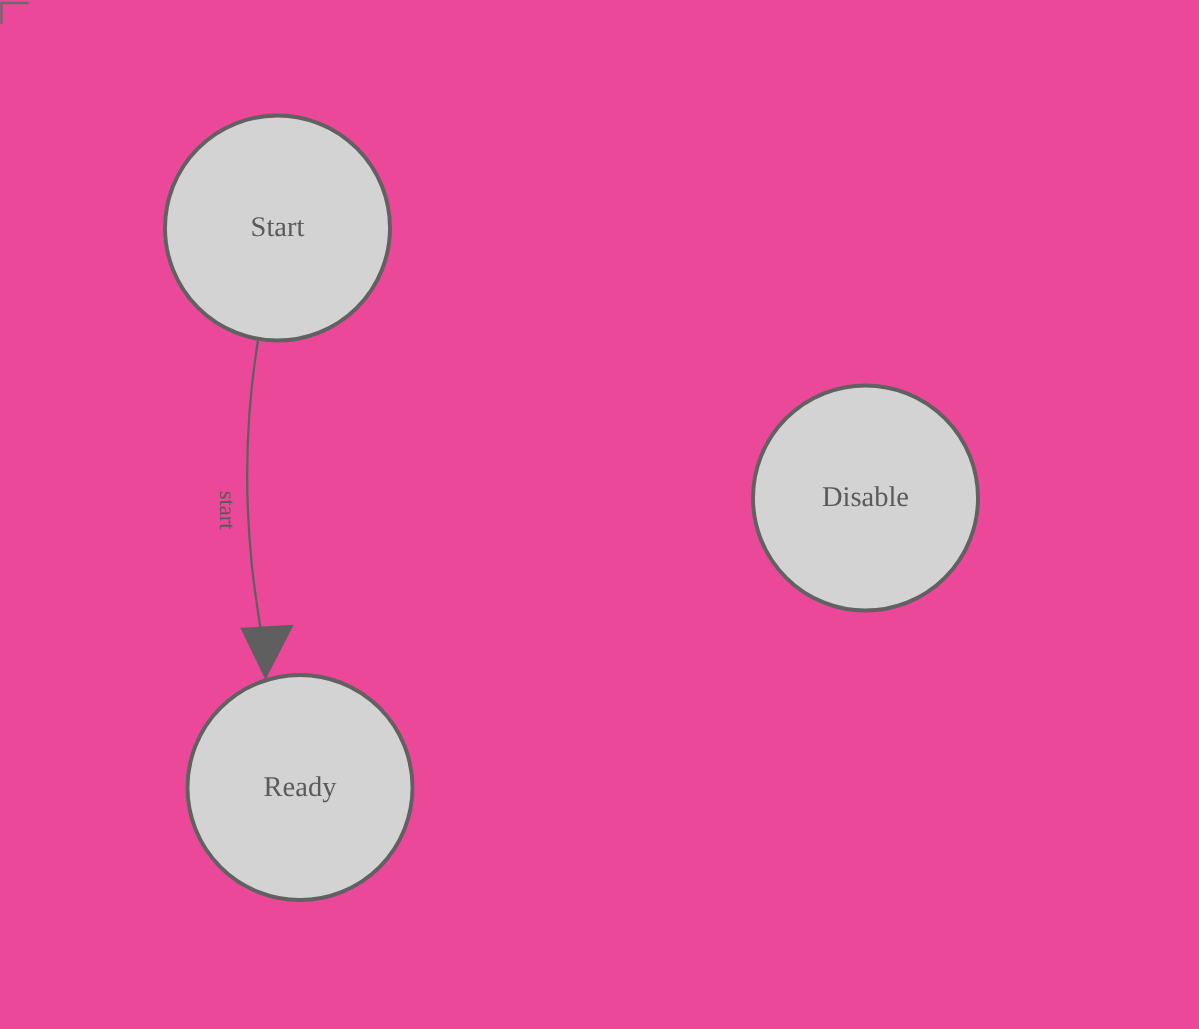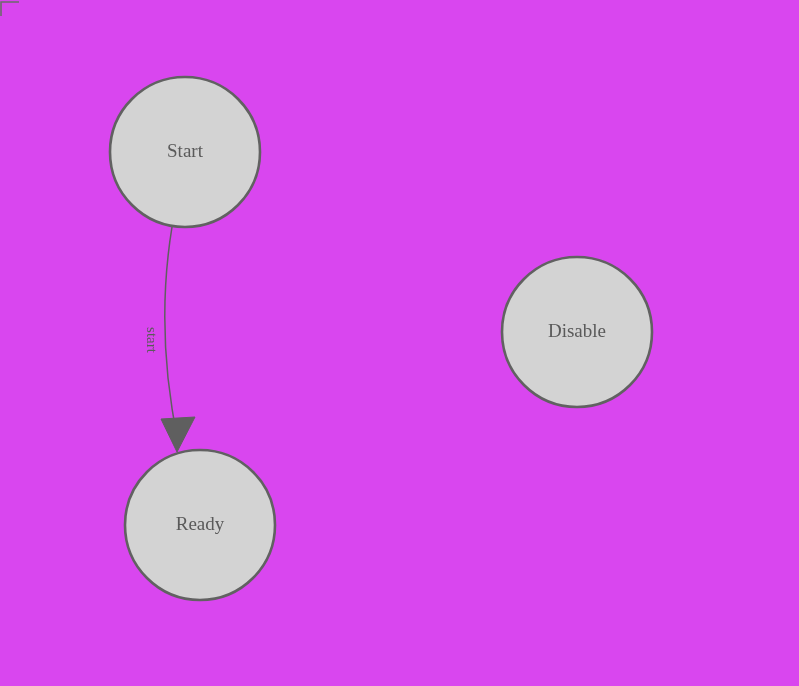--- a/index.html
+++ b/index.html
@@ -58,21 +58,21 @@
   }
   .corner-marker {
     fill: none;
     stroke: #6b6b6b;
     stroke-width: 1.6;
   }
 </style>
 </head>
 <body>
 
-<div id="canvas" style="width: 799px; height: 686px; background: #d946ef;">
+<div id="canvas" style="width: 799px; height: 686px; background: #ec4899;">
 
   <svg id="diagram-svg" viewBox="0 0 799 686" xmlns="http://www.w3.org/2000/svg">
 
     <path class="corner-marker" d="M 1,16 L 1,2 L 19,2" stroke="#6b6b6b"></path>
 
     <g>
       <path class="edge-path" d="M 172,227 C 163,282 163,330 168,378 C 171,404 174,422 177,438" stroke="#5f5f5f" stroke-width="1.5"></path>
       <path class="edge-arrowhead" d="M 161,419 L 195,417 L 177,452 Z" fill="#5f5f5f" stroke="#5f5f5f"></path>
       <g transform="translate(150,340) rotate(90)">
         <text class="edge-label" fill="#5a5a5a" font-size="15">start</text>

